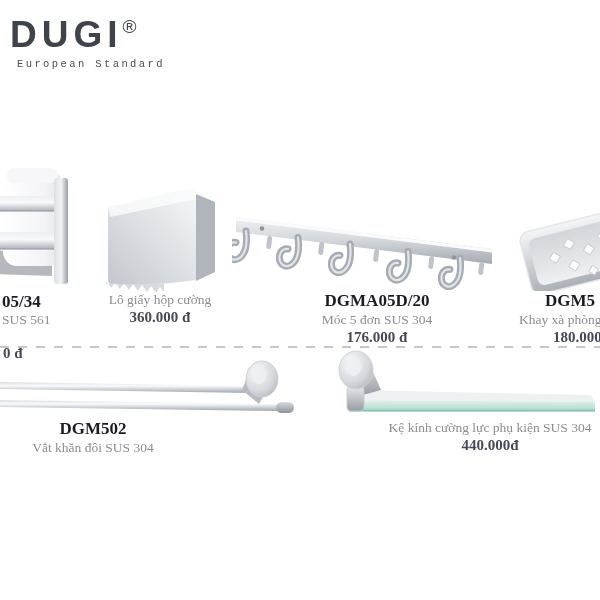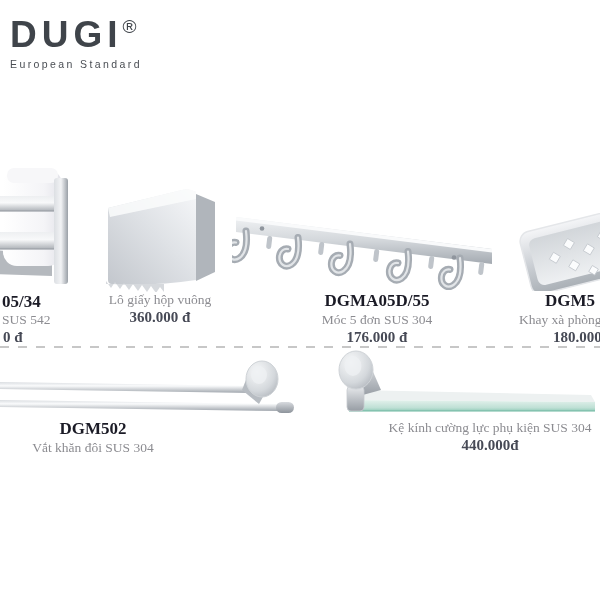--- a/index.html
+++ b/index.html
@@ -14,23 +14,23 @@
     font-family:"Liberation Sans", sans-serif;
     font-weight:700;font-size:37px;letter-spacing:5px;
     color:#3f444a;line-height:1;
   }
   .logo-reg{
     font-family:"Liberation Sans", sans-serif;
     font-weight:400;font-size:19px;color:#3f444a;
     vertical-align:14px;letter-spacing:0;
   }
   .logo-tagline{
-    font-family:Liberation Sans, sans-serif;
+    font-family:Liberation Mono, monospace;
     font-size:10.5px;letter-spacing:2.4px;color:#4a4e54;
-    margin-top:5px;
+    margin-top:5px;margin-left:7px;
   }
   
   .plabel{position:absolute;text-align:center;}
   .code{font-weight:700;font-size:17px;color:#1b1b26;line-height:20px;}
   .desc{font-size:13.5px;color:#8c8c91;line-height:16px;margin-top:1px;}
   .price{font-weight:700;font-size:15px;color:#474a56;line-height:17px;margin-top:1px;}
   .line{position:absolute;white-space:nowrap;}
   
   .divider{
     position:absolute;left:0;top:346px;width:600px;height:2px;
@@ -170,30 +170,30 @@
       <rect x="78" y="40" width="8" height="8" transform="rotate(45 82 44)"></rect>
       <rect x="96" y="28" width="8" height="8" transform="rotate(45 100 32)"></rect>
       <rect x="61" y="50" width="7" height="7" transform="rotate(45 64.5 53.5)"></rect>
       <rect x="96" y="50" width="7" height="7" transform="rotate(45 99.5 53.5)"></rect>
     </g>
   </g>
 </svg>
 </div>
 
 <div class="line code" style="left:2px;top:292px">05/34</div>
-<div class="line desc" style="left:2px;top:311px">SUS 542</div>
-<div class="line price" style="left:3px;top:328px">0 đ</div>
+<div class="line desc" style="left:2px;top:311px">SUS 561</div>
+<div class="line price" style="left:3px;top:344px">0 đ</div>
 
 <div class="plabel" style="left:85px;top:291px;width:150px">
-  <div class="desc">Lô giấy hộp vuông</div>
+  <div class="desc">Lô giấy hộp cường</div>
   <div class="price">360.000 đ</div>
 </div>
 
 <div class="plabel" style="left:302px;top:291px;width:150px">
-  <div class="code">DGMA05D/55</div>
+  <div class="code">DGMA05D/20</div>
   <div class="desc">Móc 5 đơn SUS 304</div>
   <div class="price">176.000 đ</div>
 </div>
 
 <div class="line code" style="left:545px;top:291px">DGM5</div>
 <div class="line desc" style="left:519px;top:311px">Khay xà phòng</div>
 <div class="line price" style="left:553px;top:328px">180.000</div>
 
 <div class="divider"></div>
 

